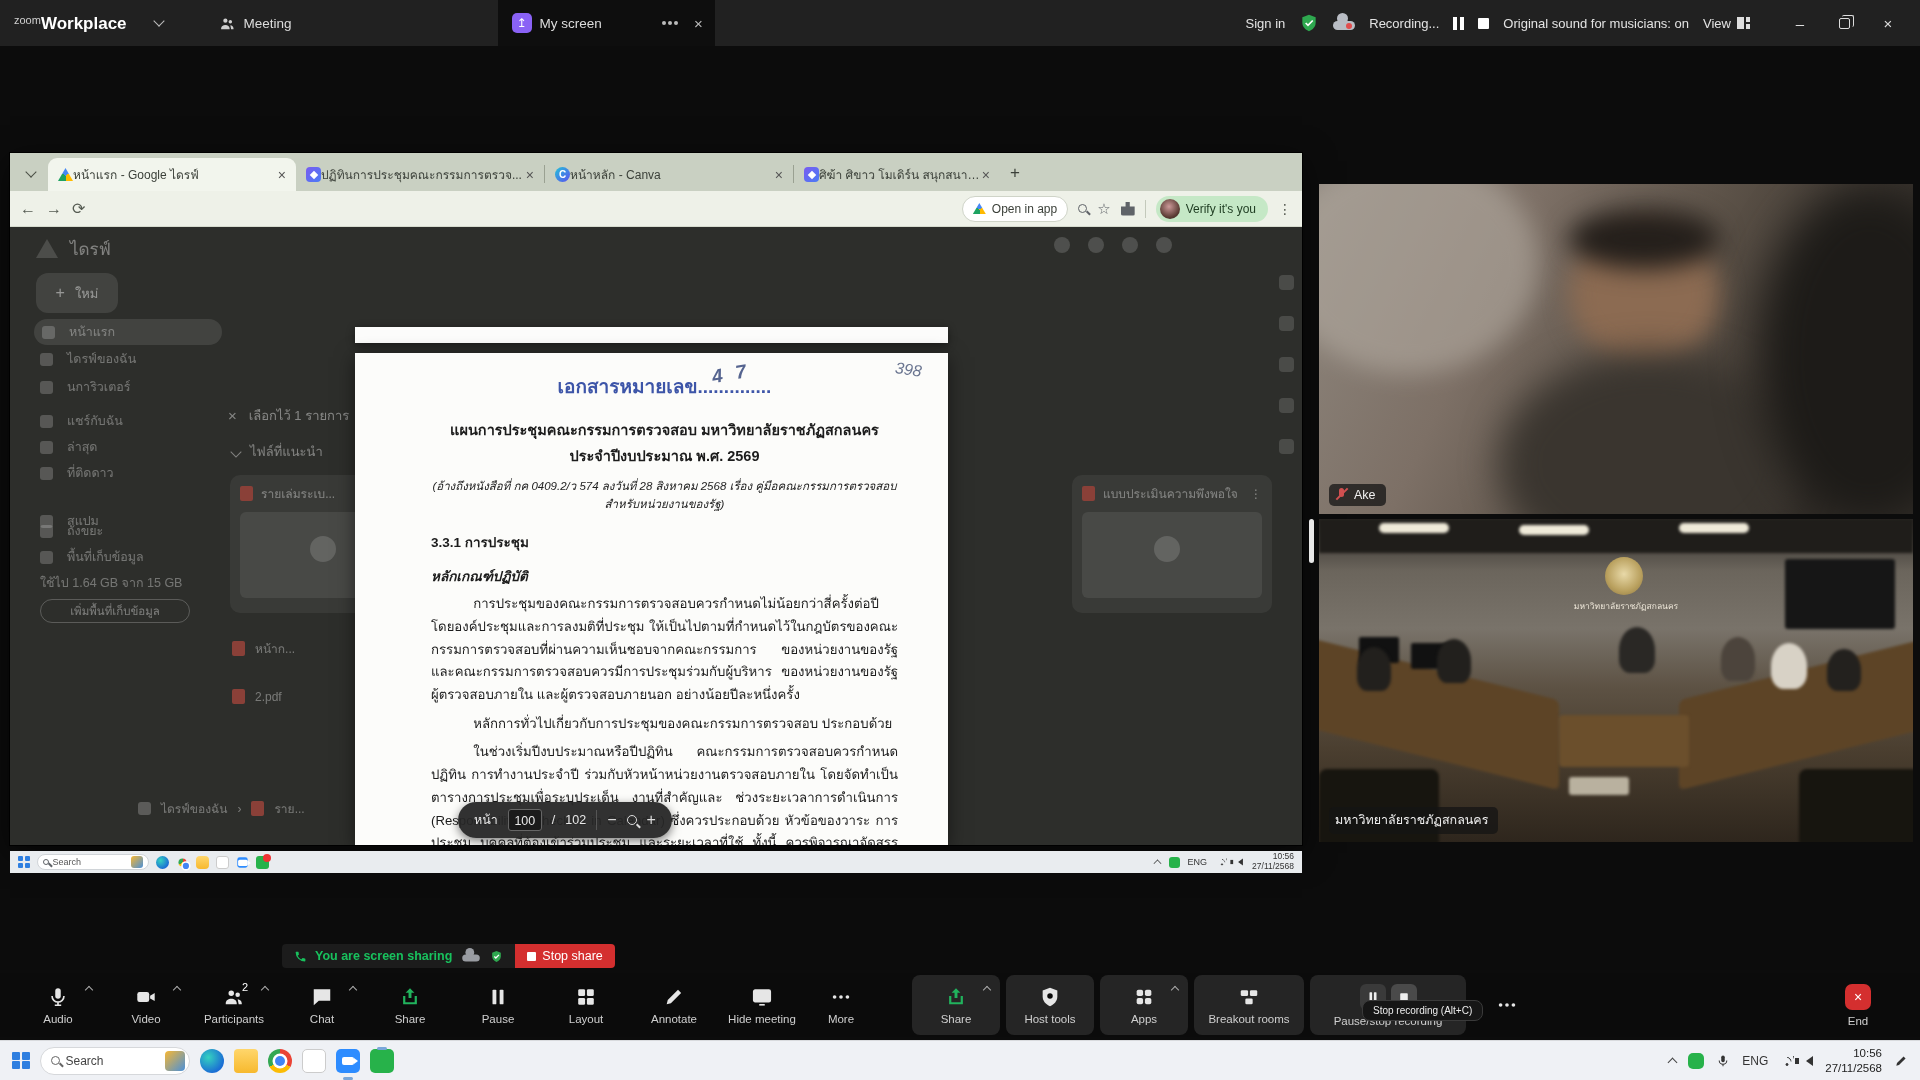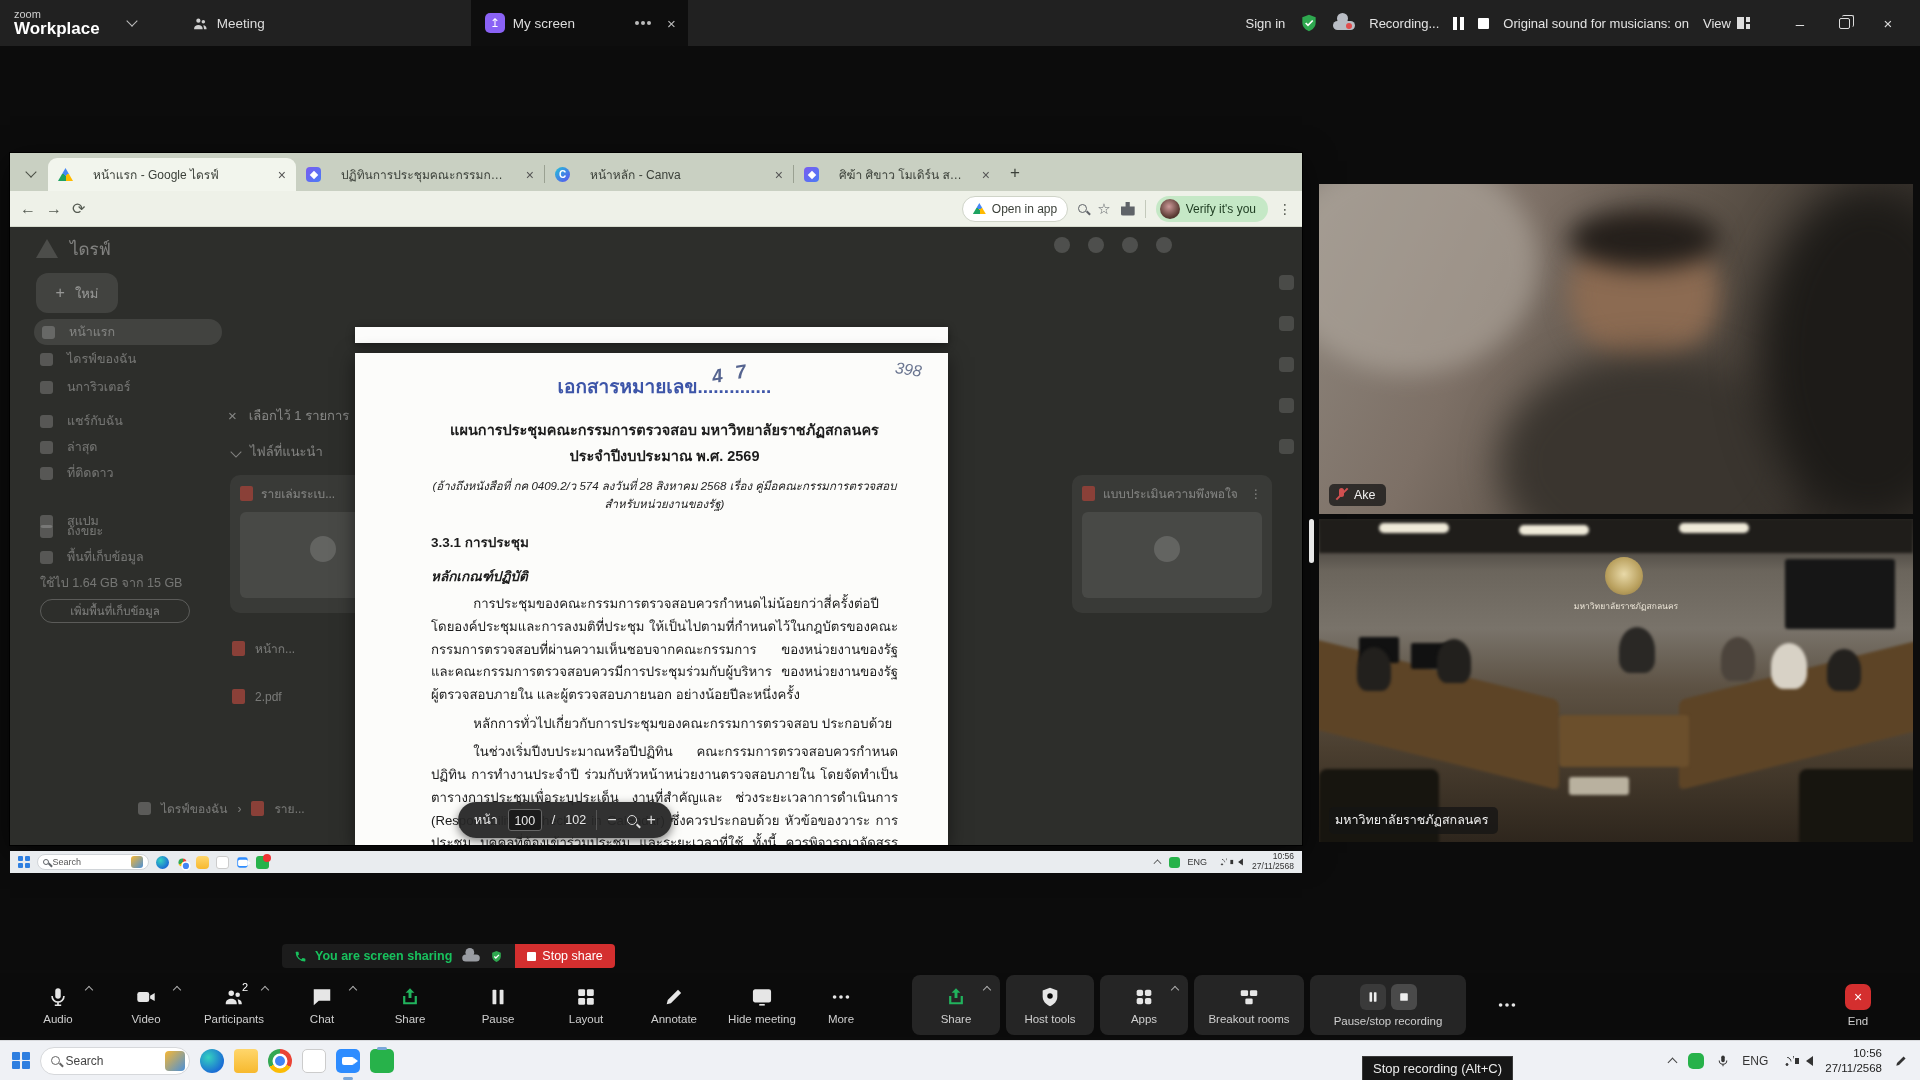--- a/index.html
+++ b/index.html
@@ -2,21 +2,21 @@
 <html><head>
 <meta charset="utf-8">
 <style>
   * { margin:0; padding:0; box-sizing:border-box; }
   html,body { width:1920px; height:1080px; overflow:hidden; background:#0c0c0c;
     font-family:"Liberation Sans","DejaVu Sans",sans-serif; }
 
   
   .titlebar { position:absolute; top:0; left:0; width:1920px; height:46px; background:#212121;
     display:flex; align-items:center; color:#e8e8e8; z-index:40; }
-  .zoom-logo { display:flex; flex-direction:column; line-height:1; margin-left:14px; }
+  .zoom-logo { display:flex; flex-direction:row; line-height:1; margin-left:14px; }
   .z-small { font-size:11px; color:#cfcfcf; }
   .z-big { font-size:17px; font-weight:bold; color:#fff; }
   .caret-down { width:8px; height:8px; border-right:1.6px solid #bdbdbd; border-bottom:1.6px solid #bdbdbd;
     transform:rotate(45deg); display:inline-block; margin:0 0 4px 28px; }
   .tb-tab { display:flex; align-items:center; gap:8px; font-size:13.5px; padding:16px 16px; height:46px; color:#ddd; }
   .tb-tab.meeting { margin-left:40px; }
   .tb-tab.active { background:#0e0e0e; height:46px; padding:0 12px 0 14px; }
   .purple-ic { width:20px; height:20px; border-radius:5px; background:#8a62f5; display:flex; align-items:center; justify-content:center; color:#fff; font-size:12px; }
   .dots3 { width:4px; height:4px; border-radius:50%; background:#bbb; box-shadow:6px 0 0 #bbb,-6px 0 0 #bbb; margin:0 14px 0 58px; }
   .tab-close { color:#bbb; font-size:15px; }
@@ -34,21 +34,21 @@
   .winbtn { width:44px; height:46px; display:flex; align-items:center; justify-content:center; color:#ddd; font-size:15px; }
   .restore { width:11px; height:11px; border:1.3px solid #ddd; border-radius:2px; position:relative; }
   .restore::before{ content:""; position:absolute; left:2px; top:-4px; width:11px; height:11px; border:1.3px solid #ddd; border-left:none; border-bottom:none; border-radius:2px;}
 
   
   .browser { position:absolute; left:10px; top:153px; width:1292px; height:692px; background:#eef1e8;
     box-shadow:0 0 0 1px #000, 0 8px 30px rgba(0,0,0,.6); }
   .b-tabstrip { height:38px; background:#c9d0c2; display:flex; align-items:flex-end; padding-left:6px; }
   .strip-caret { width:26px; height:26px; border-radius:50%; margin:0 4px 5px 2px; display:flex; align-items:center; justify-content:center; }
   .strip-caret .caret-down { margin:0 0 3px 0; border-color:#4a4f46; }
-  .btab { display:flex; align-items:center; gap:20px; width:248px; height:33px; padding:0 10px; font-size:12px; color:#3b4039;
+  .btab { display:flex; align-items:center; gap:0; width:248px; height:33px; padding:0 10px; font-size:12px; color:#3b4039;
     border-radius:9px 9px 0 0; position:relative; }
   .btab.active { background:#f2f5ed; }
   .btab .title { flex:1; white-space:nowrap; overflow:hidden; text-overflow:ellipsis; }
   .btab .x { color:#555; font-size:14px; }
   .tabdiv { width:1px; height:18px; background:#9aa192; margin-bottom:8px; }
   .newtab { font-size:17px; color:#3b4039; margin:0 0 8px 10px; }
   .drive-tri { width:15px; height:13px; clip-path:polygon(50% 0,100% 100%,0 100%);
     background:conic-gradient(from -60deg at 50% 58%, #4688f4 0 120deg, #ffba00 0 240deg, #1ea362 0 360deg); }
   .vio-ic { width:15px; height:15px; border-radius:4px; background:linear-gradient(135deg,#7a5cf0,#4a7bf5); display:flex; align-items:center; justify-content:center; }
   .vio-ic i { width:6px; height:6px; background:#fff; transform:rotate(45deg); }
@@ -162,22 +162,22 @@
   .pt-badge { position:absolute; top:6px; left:52px; font-size:11px; color:#fff; }
   .green { fill:#21b35d !important; }
   .rgroup { display:flex; align-items:center; gap:6px; margin-left:36px; }
   .rbox { background:#252525; border-radius:8px; }
   .rec-ic { width:26px; height:26px; border-radius:6px; background:#3a3a3a; display:flex; align-items:center; justify-content:center; }
   .rec-ic svg { width:14px; height:14px; fill:#eee; }
   .recpair { display:flex; gap:5px; }
   .zt-more { width:70px; }
   .endwrap { margin-left:auto; margin-right:18px; }
   .end-ic { width:26px; height:26px; border-radius:7px; background:#d42f2f; color:#fff; display:flex; align-items:center; justify-content:center; font-size:14px; }
-  .tooltip { position:absolute; left:1362px; top:1056px; background:#161616; border:1px solid #3a3a3a; border-radius:0;
-    color:#ececec; font-size:13px; padding:4px 10px; z-index:50; white-space:nowrap; }
+  .tooltip { position:absolute; left:1362px; top:1000px; background:#161616; border:1px solid #3a3a3a; border-radius:8px;
+    color:#ececec; font-size:10px; padding:4px 10px; z-index:50; white-space:nowrap; }
 
   
   .taskbar { position:absolute; left:0; top:1040px; width:1920px; height:40px; background:#eff1f5; border-top:1px solid #d8dadd;
     display:flex; align-items:center; padding:0 12px; gap:10px; z-index:40; }
   .winlogo { display:grid; grid-template-columns:8px 8px; grid-gap:1.5px; }
   .winlogo i { height:8px; background:#2f7fe0; border-radius:1px; }
   .tb-search { width:150px; height:28px; border-radius:14px; background:#fff; border:1px solid #d6d8db; display:flex; align-items:center; gap:6px; padding:0 4px 0 10px; font-size:12px; color:#444; }
   .tb-search .mag { border-color:#666; } .tb-search .mag::after{ background:#666; }
   .tb-thumb { margin-left:auto; width:20px; height:20px; border-radius:4px; background:linear-gradient(135deg,#f7b733,#4a90d9); }
   .tico { width:24px; height:24px; border-radius:5px; position:relative; }

